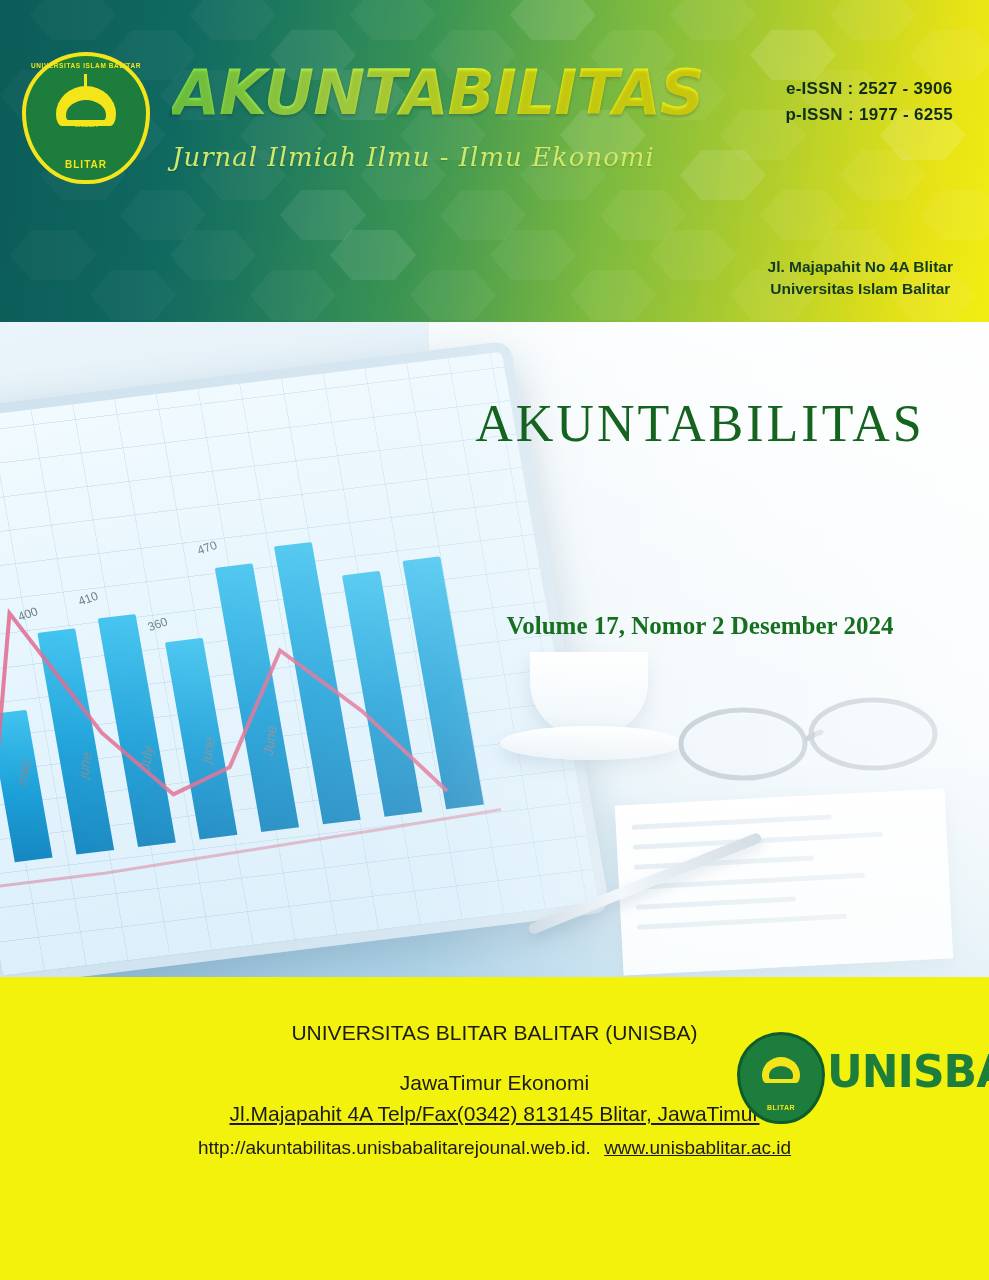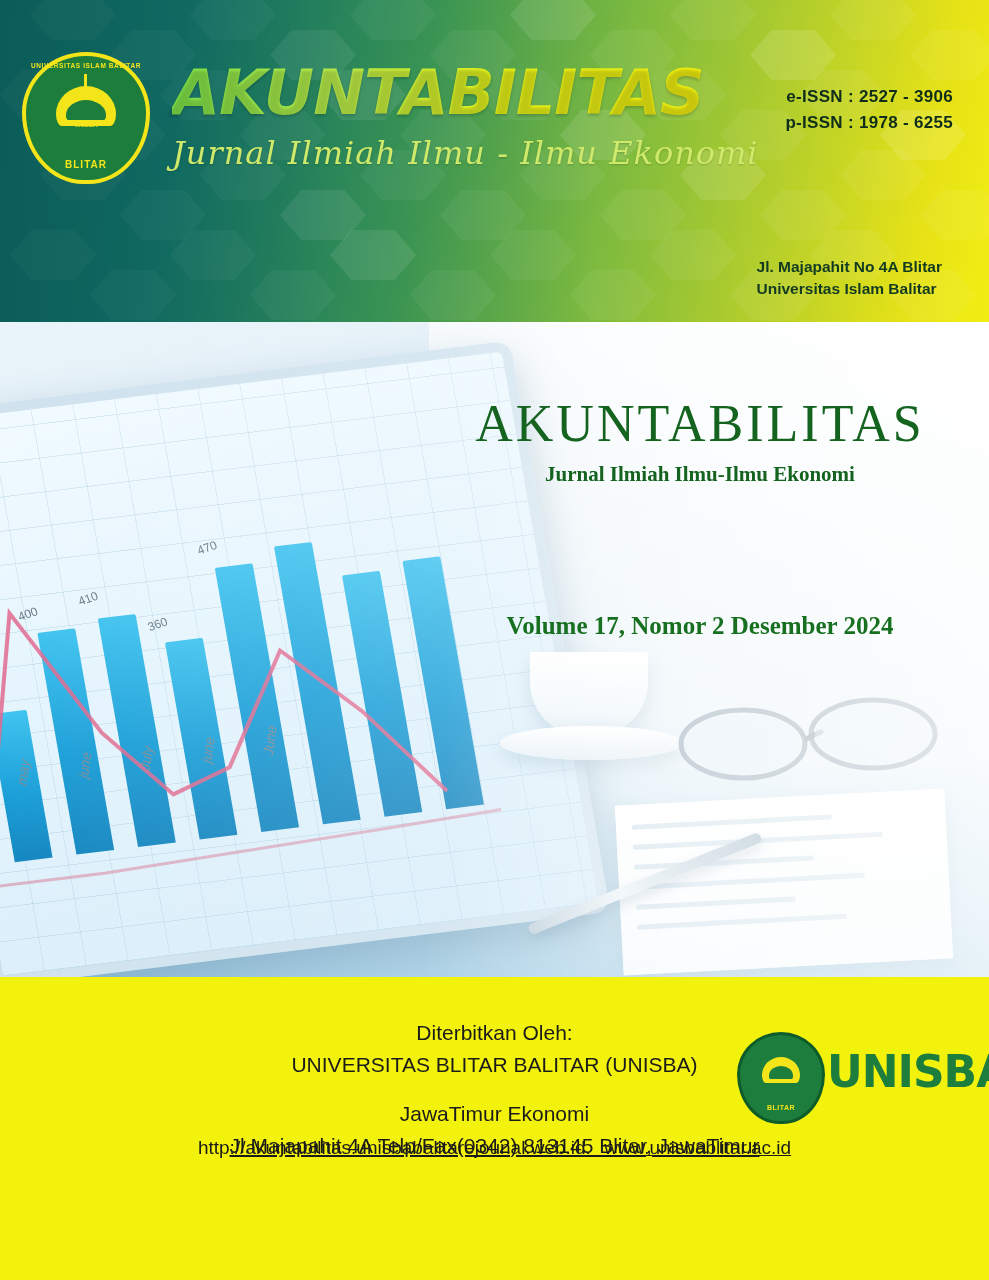--- a/index.html
+++ b/index.html
@@ -133,46 +133,46 @@
     letter-spacing: -1px;
     line-height: 1;
     background: linear-gradient(90deg, #7fe64a 0%, #bff24b 30%, #eaf617 60%, #f6f10e 100%);
     -webkit-background-clip: text;
     background-clip: text;
     color: transparent;
     text-shadow: 0 2px 3px rgba(0,0,0,0.18);
     white-space: nowrap;
   }
   .akun-sub {
-    margin-top: 10px;
+    margin-top: 18px;
     font-family: "DejaVu Serif", serif;
     font-style: italic;
-    font-size: 32px;
+    font-size: 26px;
     color: #cfe96a;
     letter-spacing: 1px;
     white-space: nowrap;
     text-shadow: 0 1px 2px rgba(0,0,0,0.18);
   }
 
   .issn-block {
     position: absolute;
     right: 36px;
-    top: 84px;
-    text-align: right;
+    top: 76px;
+    text-align: center;
     color: #0f2d1a;
     font-size: 17px;
     font-weight: bold;
     line-height: 1.55;
     letter-spacing: 0.3px;
   }
   .addr-block {
     position: absolute;
-    right: 47px;
+    right: 36px;
     top: 256px;
-    text-align: left;
+    text-align: center;
     color: #123a22;
     font-size: 15.5px;
     font-weight: bold;
     line-height: 1.45;
   }
 
   
   .photo {
     position: relative;
     width: 989px;
@@ -488,21 +488,21 @@
       <div class="bottom-text">BLITAR</div>
     </div>
 
     <div class="title-block">
       <div class="akun-main">AKUNTABILITAS</div>
       <div class="akun-sub">Jurnal Ilmiah Ilmu - Ilmu Ekonomi</div>
     </div>
 
     <div class="issn-block">
       <div>e-ISSN : 2527 - 3906</div>
-      <div>p-ISSN : 1978 - 6255</div>
+      <div>p-ISSN : 1977 - 6255</div>
     </div>
 
     <div class="addr-block">
       <div>Jl. Majapahit No 4A Blitar</div>
       <div>Universitas Islam Balitar</div>
     </div>
   </div>
 
   <div class="photo">
     <div class="photo-bg-soft"></div>
@@ -554,27 +554,25 @@
       <div class="line" style="top:60px; width:180px;"></div>
       <div class="line" style="top:80px; width:230px;"></div>
       <div class="line" style="top:100px; width:160px;"></div>
       <div class="line" style="top:120px; width:210px;"></div>
     </div>
     <div class="pen"></div>
 
     <div class="photo-overlay"></div>
 
     <div class="journal-title">AKUNTABILITAS</div>
-    <div class="journal-sub">Jurnal Ilmiah Ilmu-Ilmu Ekonomi</div>
     <div class="volume">Volume 17, Nomor 2 Desember 2024</div>
   </div>
 
   <div class="footer">
     <div class="footer-text">
-      <span class="l1">Diterbitkan Oleh:</span>
       <span class="l2">UNIVERSITAS BLITAR BALITAR (UNISBA)</span>
       <span class="gap"></span>
       <span class="l3">JawaTimur Ekonomi</span>
       <span class="l4">Jl.Majapahit 4A Telp/Fax(0342) 813145 Blitar, JawaTimur</span>
     </div>
     <div class="footer-links">
       <span class="url-plain">http://akuntabilitas.unisbabalitarejounal.web.id.</span>
       <a class="url-link" href="#">www.unisbablitar.ac.id</a>
     </div>
 

